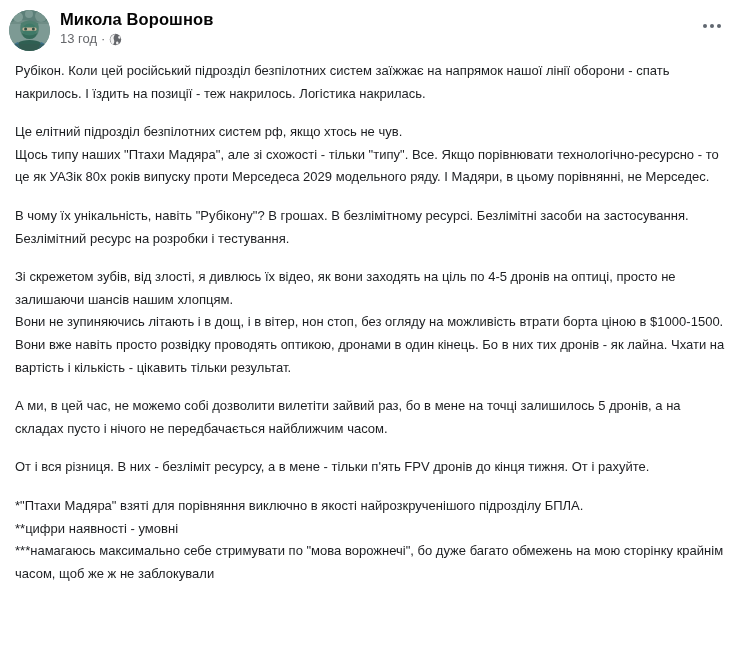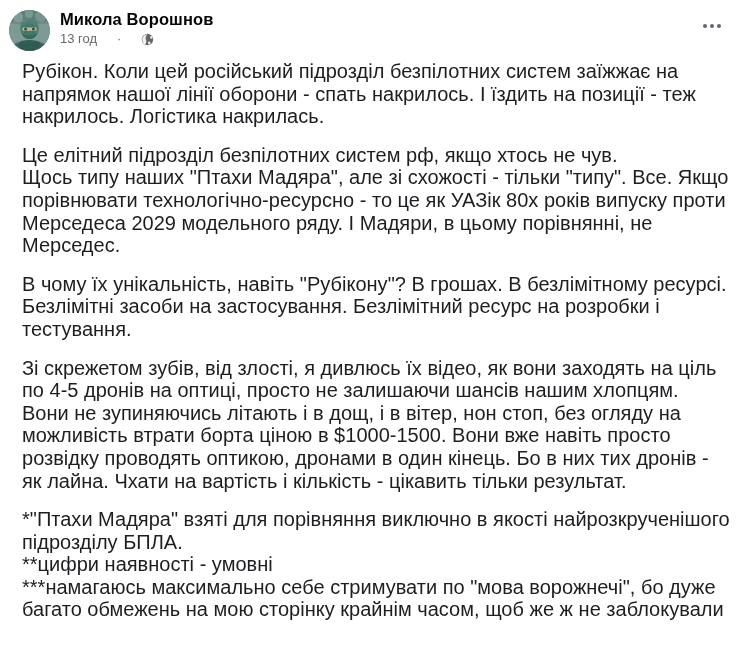--- a/index.html
+++ b/index.html
@@ -64,21 +64,20 @@
     white-space: nowrap;
   }
 
   .meta-row {
     display: flex;
     align-items: center;
     margin-top: 2px;
     font-size: 13px;
     line-height: 16px;
     color: #65676b;
-    gap: 16px;
   }
   .meta-time { color: #65676b; }
   .meta-dot { margin: 0 4px; color: #65676b; }
   .globe-icon {
     display: inline-flex;
     align-items: center;
     width: 13px;
     height: 13px;
     position: relative;
     top: 0px;
@@ -108,24 +107,24 @@
     display: block;
   }
 
   
   .post-body {
     padding: 8px 10px 0 10px;
     box-sizing: border-box;
   }
 
   .para {
-    font-size: 20px;
+    font-size: 13px;
     line-height: 22.6px;
     color: #1c1e21;
-    margin: 0 0 16px 12px;
+    margin: 0 0 16px 5px;
     white-space: pre-wrap;
     word-wrap: break-word;
     letter-spacing: 0.01px;
   }
   .para:last-child { margin-bottom: 0; }
 </style>
 </head>
 <body>
 
 <div class="post">
@@ -183,19 +182,21 @@
     </button>
   </div>
 
   <div class="post-body">
     <p class="para">Рубікон. Коли цей російський підрозділ безпілотних систем заїжжає на напрямок нашої лінії оборони - спать накрилось. І їздить на позиції - теж накрилось. Логістика накрилась.</p>
     <p class="para">Це елітний підрозділ безпілотних систем рф, якщо хтось не чув.
 Щось типу наших "Птахи Мадяра", але зі схожості - тільки "типу". Все. Якщо порівнювати технологічно-ресурсно - то це як УАЗік 80х років випуску проти Мерседеса 2029 модельного ряду. І Мадяри, в цьому порівнянні, не Мерседес.</p>
     <p class="para">В чому їх унікальність, навіть "Рубікону"? В грошах. В безлімітному ресурсі. Безлімітні засоби на застосування. Безлімітний ресурс на розробки і тестування.</p>
     <p class="para">Зі скрежетом зубів, від злості, я дивлюсь їх відео, як вони заходять на ціль по 4-5 дронів на оптиці, просто не залишаючи шансів нашим хлопцям.
 Вони не зупиняючись літають і в дощ, і в вітер, нон стоп, без огляду на можливість втрати борта ціною в $1000-1500. Вони вже навіть просто розвідку проводять оптикою, дронами в один кінець. Бо в них тих дронів - як лайна. Чхати на вартість і кількість - цікавить тільки результат.</p>
+    <p class="para">А ми, в цей час, не можемо собі дозволити вилетіти зайвий раз, бо в мене на точці залишилось 5 дронів, а на складах пусто і нічого не передбачається найближчим часом.</p>
+    <p class="para">От і вся різниця. В них - безліміт ресурсу, а в мене - тільки п'ять FPV дронів до кінця тижня. От і рахуйте.</p>
     <p class="para">*"Птахи Мадяра" взяті для порівняння виключно в якості найрозкрученішого підрозділу БПЛА.
 **цифри наявності - умовні
 ***намагаюсь максимально себе стримувати по "мова ворожнечі", бо дуже багато обмежень на мою сторінку крайнім часом, щоб же ж не заблокували</p>
 
   </div>
 
 </div>
 
 </body></html>

